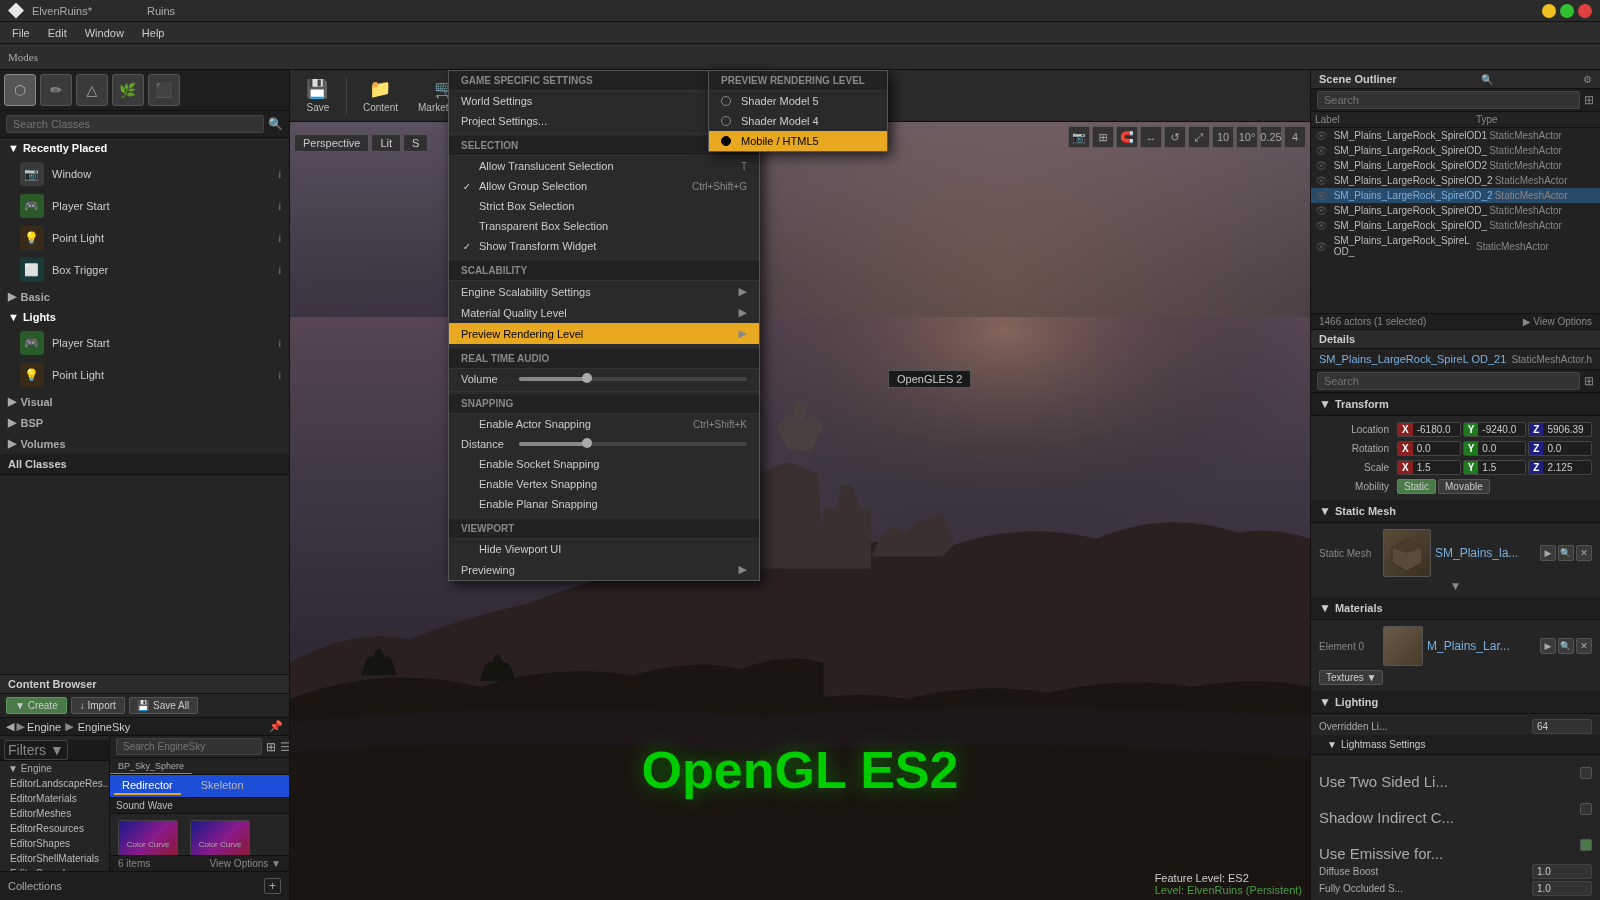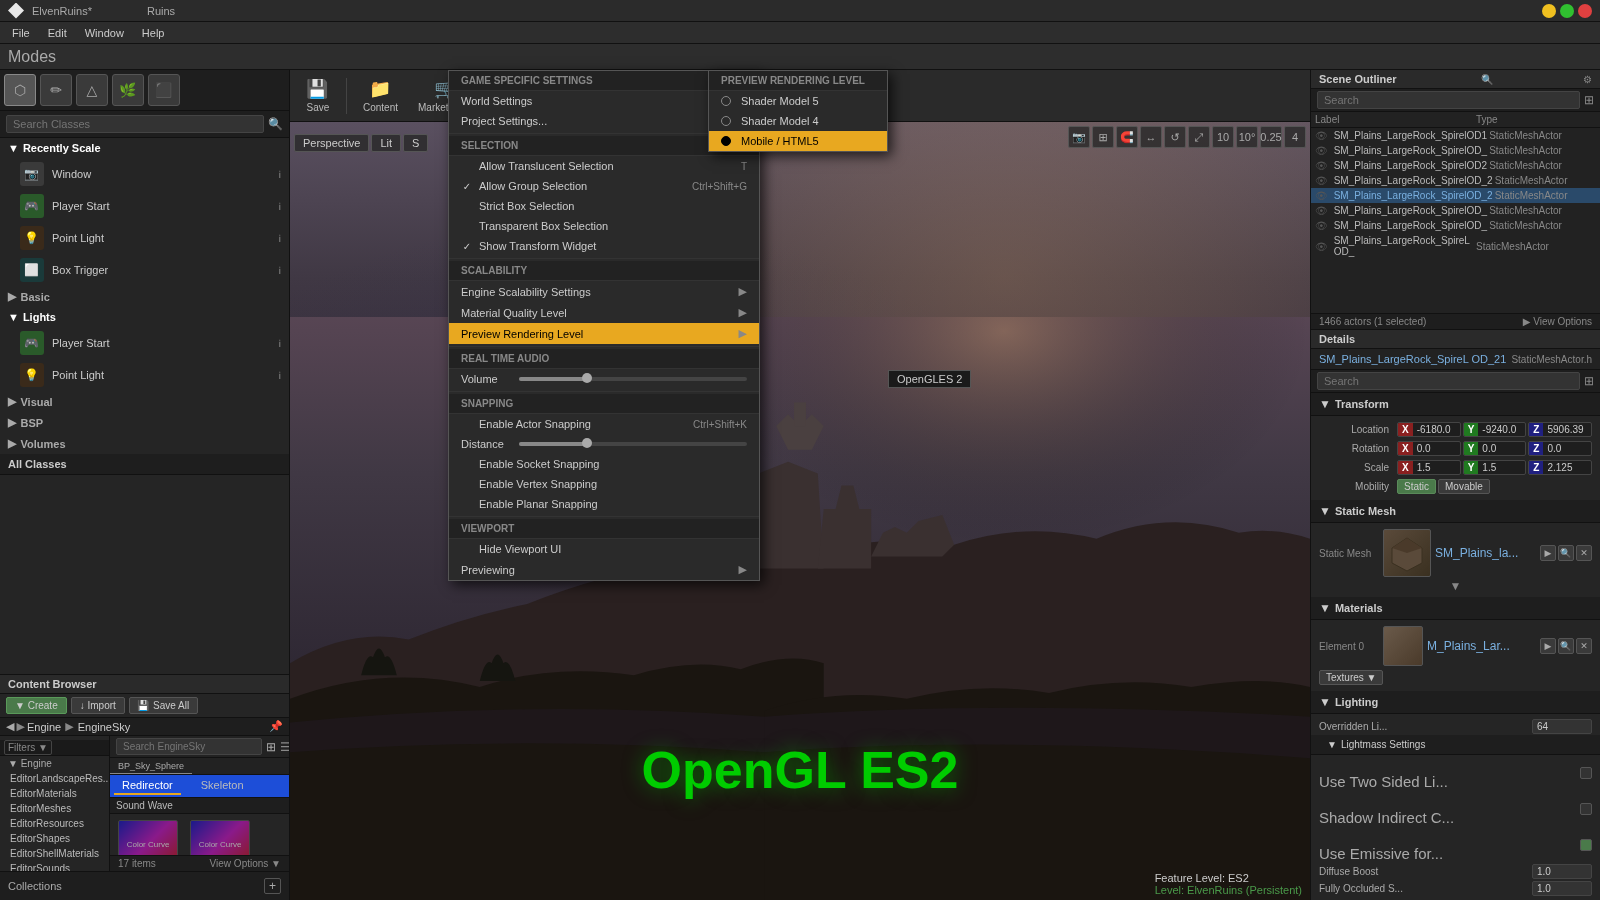--- a/index.html
+++ b/index.html
@@ -60,21 +60,21 @@
 
     
     #modes-bar {
       height: 26px;
       background: #2d2d2d;
       display: flex;
       align-items: center;
       padding: 0 8px;
       border-bottom: 1px solid #111;
     }
-    .modes-label { font-size: 16px; color: #aaa; }
+    .modes-label { font-size: 11px; color: #aaa; font-family: Liberation Serif, serif; }
 
     
     #main-layout {
       display: flex;
       height: calc(900px - 70px);
     }
 
     
     #left-panel {
       width: 290px;
@@ -864,21 +864,21 @@
 
     <div id="search-classes">
       <input type="text" placeholder="Search Classes" style="">
       <span style="color:#888">🔍</span>
     </div>
 
     <div id="categories">
 
       <div class="category-header active">
         <span>▼</span>
-        <span>Recently Scale</span>
+        <span>Recently Placed</span>
       </div>
       <div class="category-item">
         <div class="item-icon">📷</div>
         <div class="item-info">
           <span class="item-name">Window</span>
         </div>
         <span style="color:#888;font-size:10px">ℹ</span>
       </div>
       <div class="category-item">
         <div class="item-icon" style="background:#2a5a2a">🎮</div>
@@ -960,21 +960,21 @@
         <span style="color:#888;cursor:pointer">▶</span>
         <span class="path-item">Engine</span>
         <span class="path-arrow">▶</span>
         <span class="path-item">EngineSky</span>
         <span style="margin-left:auto;color:#888">📌</span>
       </div>
 
       <div style="display:flex;flex:1;overflow:hidden">
 
         <div id="cb-folders">
-          <div style="padding:2px 4px;font-size:10px;color:#888;background:#1a1a1a;border-bottom:1px solid #111">
+          <div style="padding:2px 4px;font-size:14px;color:#888;background:#1a1a1a;border-bottom:1px solid #111">
             <span>
               <span style="cursor:pointer;padding:1px 3px;border:1px solid #444;border-radius:2px;margin-right:2px">Filters ▼</span>
             </span>
           </div>
           <div style="padding-left:4px">
             <div style="padding:2px 4px;font-size:10px;color:#aaa;cursor:pointer">▼ Engine</div>
             <div id="cb-folders-list">
                 <div class="cb-folder">EditorLandscapeRes...</div>
                 <div class="cb-folder">EditorMaterials</div>
                 <div class="cb-folder">EditorMeshes</div>
@@ -1016,21 +1016,21 @@
 
     </div>
               <div class="cb-asset">
       <div class="asset-thumb" style="background: linear-gradient(135deg, #1a1a8a 0%, #8a1a8a 50%, #8a1a1a 100%)">
         <span style="font-size:8px;color:#aaa;text-align:center;padding:2px">Color Curve</span>
       </div>
 
     </div>
             </div>
           <div class="cb-footer">
-            <span>17 items</span>
+            <span>6 items</span>
             <span style="cursor:pointer">View Options ▼</span>
           </div>
         </div>
       </div>
 
       <div id="collections-section">
         <span class="collections-label">Collections</span>
         <span class="collections-add" style="cursor:pointer;color:#aaa;border:1px solid #555;padding:0 4px;border-radius:2px">+</span>
       </div>
     </div>

